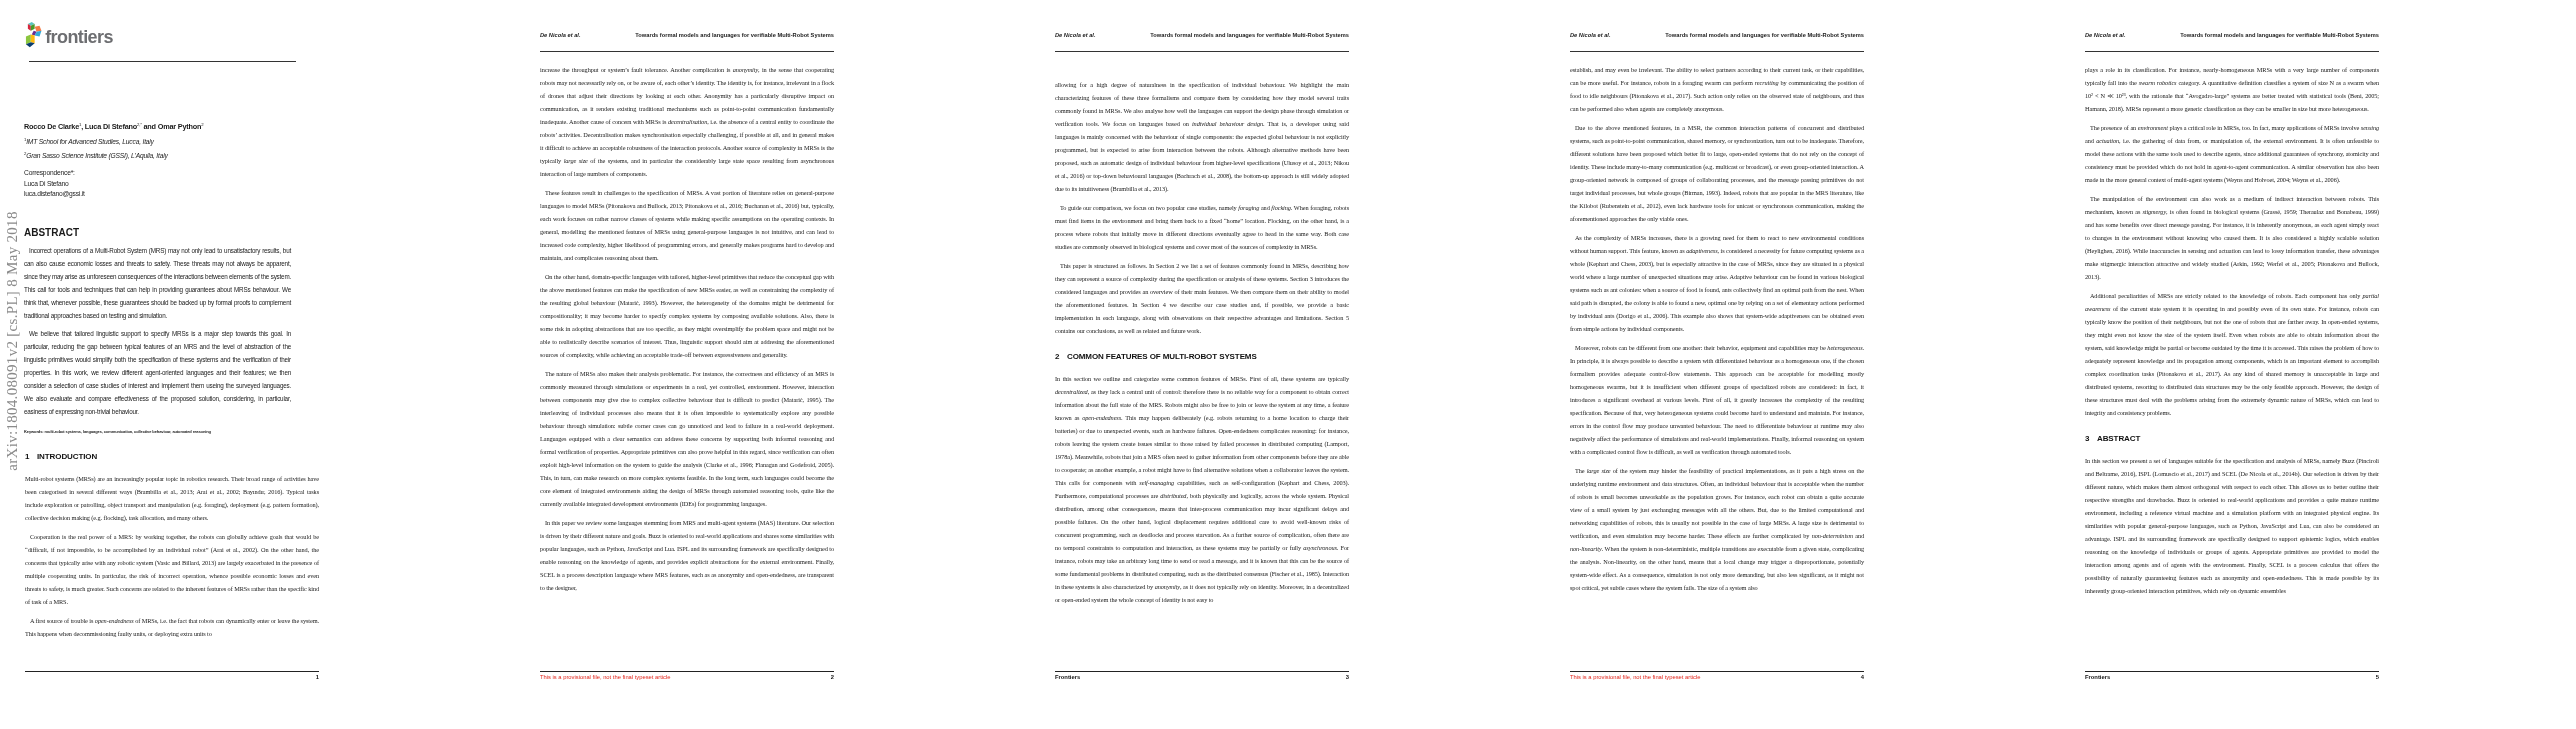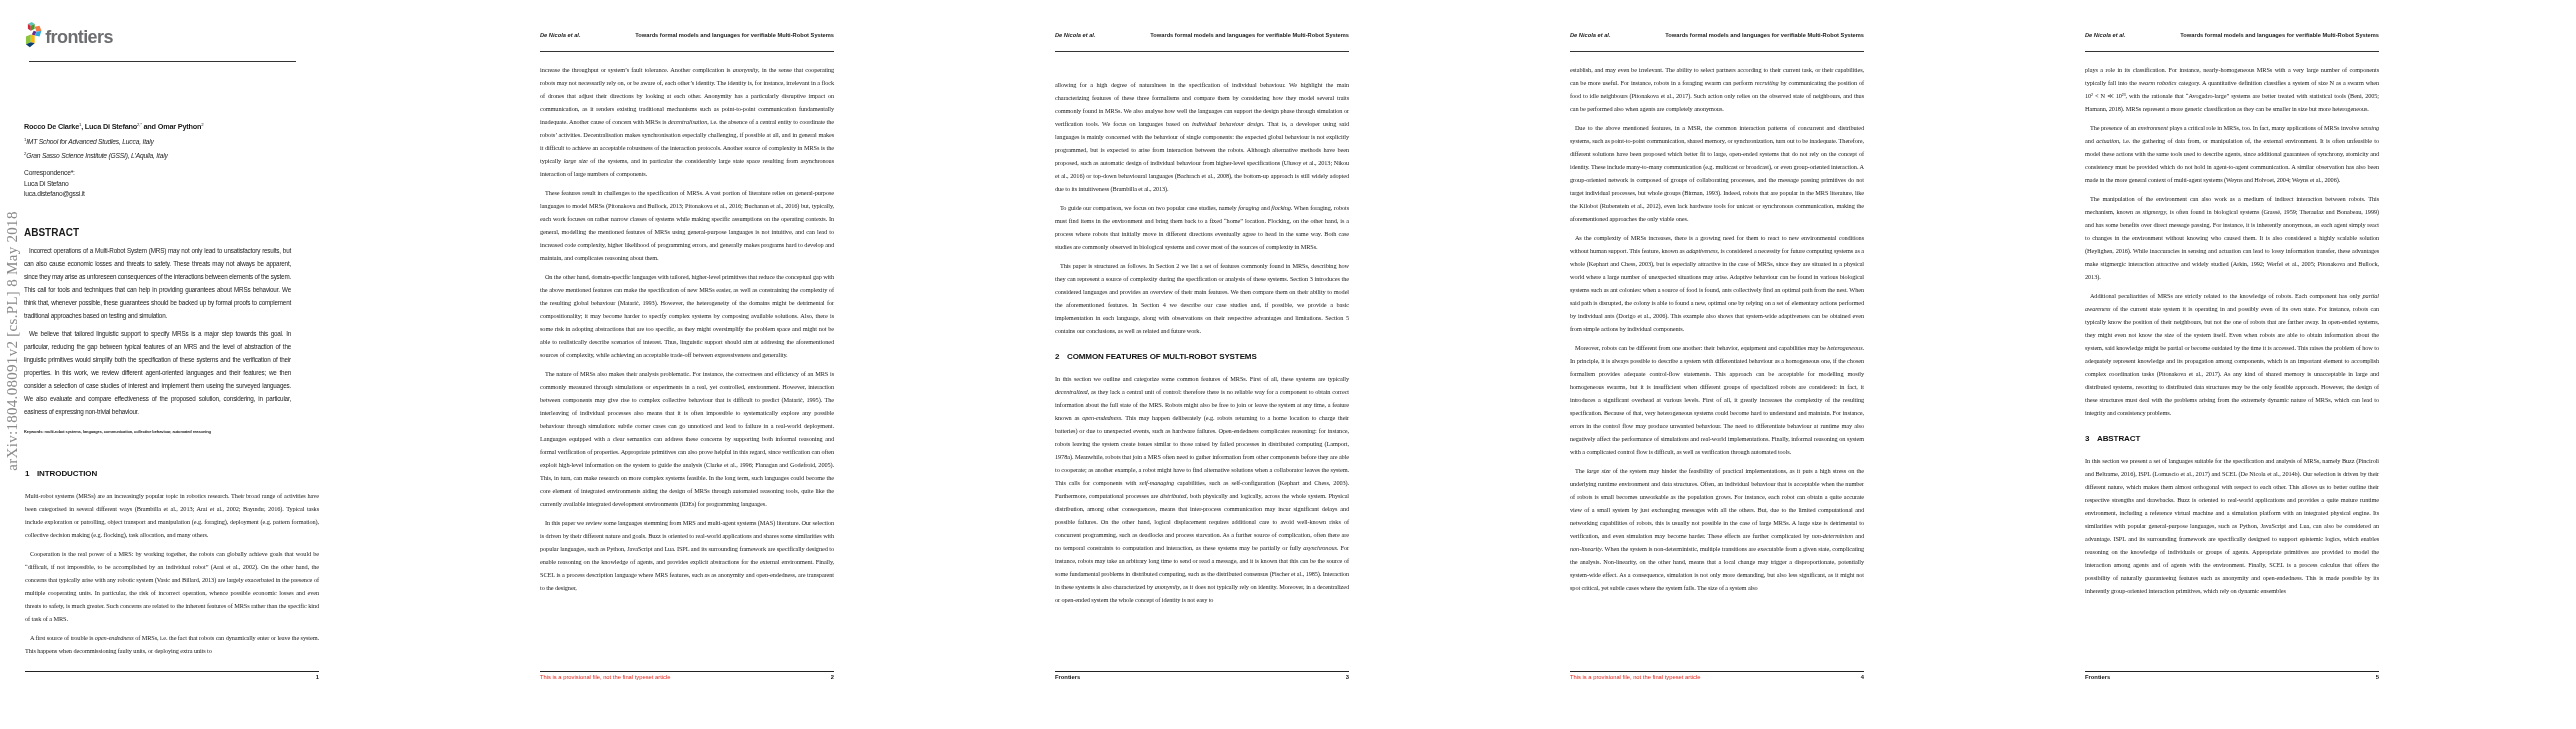--- a/index.html
+++ b/index.html
@@ -105,21 +105,21 @@
     <div class="abstract-text">
       <p class="indent">Incorrect operations of a Multi-Robot System (MRS) may not only lead to unsatisfactory results, but can also cause economic losses and threats to safety. These threats may not always be apparent, since they may arise as unforeseen consequences of the interactions between elements of the system. This call for tools and techniques that can help in providing guarantees about MRSs behaviour. We think that, whenever possible, these guarantees should be backed up by formal proofs to complement traditional approaches based on testing and simulation.</p>
       <p class="indent">We believe that tailored linguistic support to specify MRSs is a major step towards this goal. In particular, reducing the gap between typical features of an MRS and the level of abstraction of the linguistic primitives would simplify both the specification of these systems and the verification of their properties. In this work, we review different agent-oriented languages and their features; we then consider a selection of case studies of interest and implement them useing the surveyed languages. We also evaluate and compare effectiveness of the proposed solution, considering, in particular, easiness of expressing non-trivial behaviour.</p>
     </div>
     <div class="keywords">
       <span>Keywords:</span>
       <span class="kw-values">multi-robot systems, languages, communication, collective behaviour, automated reasoning</span>
     </div>
 
     <div class="content body-text" style="top:450px;">
-      <div class="section-heading" style="margin-top:17px;">
+      <div class="section-heading" style="margin-top:0;">
         <span class="num">1</span><span>INTRODUCTION</span>
       </div>
       <p>Multi-robot systems (MRSs) are an increasingly popular topic in robotics research. Their broad range of activities have been categorised in several different ways (Brambilla et al., 2013; Arai et al., 2002; Bayındır, 2016). Typical tasks include exploration or patrolling, object transport and manipulation (e.g. foraging), deployment (e.g. pattern formation), collective decision making (e.g. flocking), task allocation, and many others.</p>
       <p class="indent">Cooperation is the real power of a MRS: by working together, the robots can globally achieve goals that would be “difficult, if not impossible, to be accomplished by an individual robot” (Arai et al., 2002). On the other hand, the concerns that typically arise with any robotic system (Vasic and Billard, 2013) are largely exacerbated in the presence of multiple cooperating units. In particular, the risk of incorrect operation, whence possible economic losses and even threats to safety, is much greater. Such concerns are related to the inherent features of MRSs rather than the specific kind of task of a MRS.</p>
       <p class="indent"><span>A first source of trouble is </span><em>open-endedness</em><span> of MRSs, i.e. the fact that robots can dynamically enter or leave the system. This happens when decommissioning faulty units, or deploying extra units to</span></p>
     </div>
 
     <div class="footer-rule"></div>
     <div class="footer">
       <span></span>

